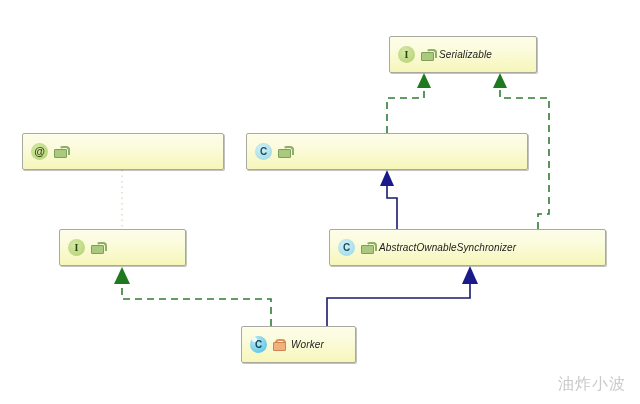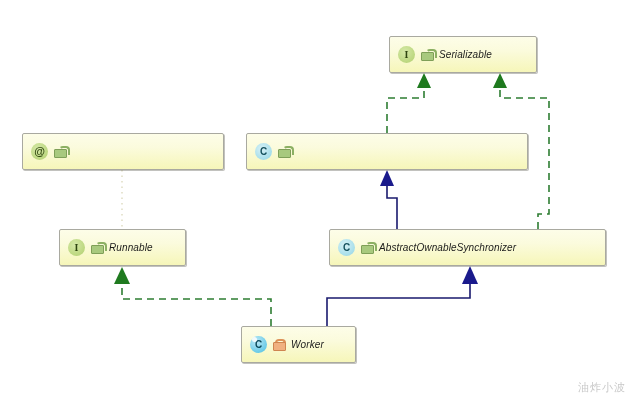--- a/index.html
+++ b/index.html
@@ -133,21 +133,21 @@
   .lock-open .shackle{ left: 5px; border-color: #8cb063; border-left-color: transparent; }
   
   .lock-closed .body   { background: #f0b080; border: 1px solid #cf8550; }
   .lock-closed .shackle{ left: 2px; border-color: #dd9259; }
 
   
   #watermark {
     position: absolute;
     right: 14px;
     bottom: 9px;
-    font-size: 11px;
+    font-size: 16px;
     color: #c9c9c9;
     font-family: Liberation Serif, serif;
     letter-spacing: 1px;
     user-select: none;
   }
 </style>
 </head>
 <body>
 
 <div id="canvas">
@@ -214,21 +214,20 @@
         <span class="body"></span>
     </span>
   </div>
 
   <div class="node" style="left:59px; top:229px; width:127px;">
     <span class="kind-icon kind-interface">I</span>
     <span class="lock lock-open">
       <span class="shackle"></span>
         <span class="body"></span>
     </span>
-    <span class="node-label">Runnable</span>
   </div>
 
   <div class="node" style="left:329px; top:229px; width:277px;">
     <span class="kind-icon kind-class">C</span>
     <span class="lock lock-open">
       <span class="shackle"></span>
         <span class="body"></span>
     </span>
     <span class="node-label">AbstractOwnableSynchronizer</span>
   </div>

